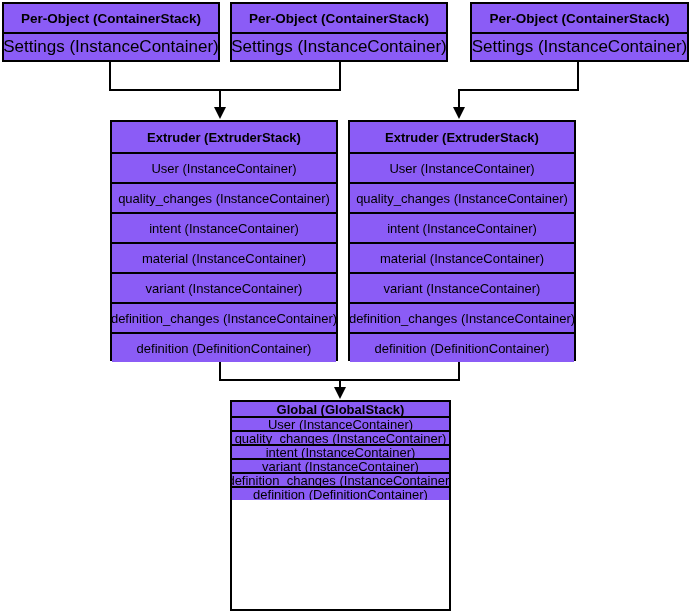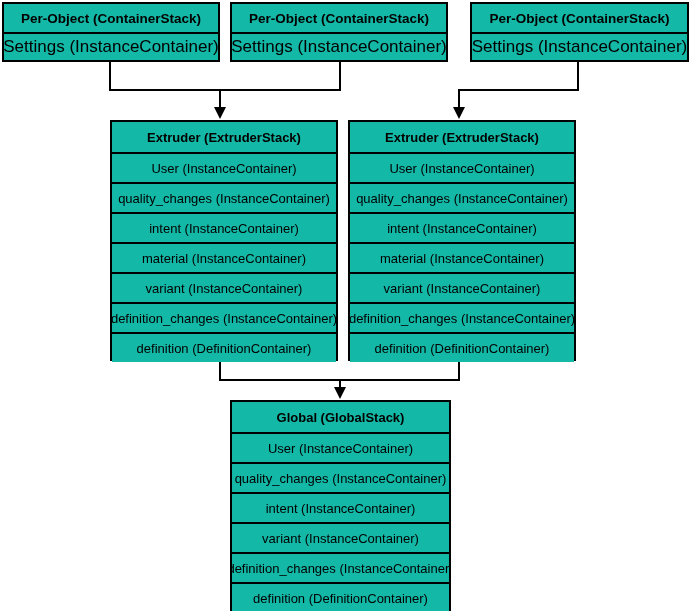--- a/index.html
+++ b/index.html
@@ -49,21 +49,21 @@
     flex-direction: column;
   }
   .node .row {
     box-sizing: border-box;
     flex: 0 0 auto;
     display: flex;
     align-items: center;
     justify-content: center;
     text-align: center;
     color: #000000;
-    background: #14b8a6;
+    background: #8b5cf6;
     border-top: 2px solid #000000;
     padding: 0 4px;
     white-space: nowrap;
     overflow: hidden;
   }
   .node .row.header {
     border-top: none;
     font-weight: bold;
   }
   
@@ -92,21 +92,21 @@
   .node.extruder.e2 { left: 348px; }
 
   
   .node.global {
     top: 400px;
     left: 230px;
     width: 221px;
     height: 211px;
     font-size: 13px;
   }
-  .node.global .row { height: 30px; }
+  .node.global .row { height: 14px; }
 </style>
 </head>
 <body>
 
 <div id="canvas">
 
   <svg id="wires" viewBox="0 0 691 611" width="691" height="611">
 
     <polyline points="110,61 110,90 220,90 220,112"></polyline>
 

